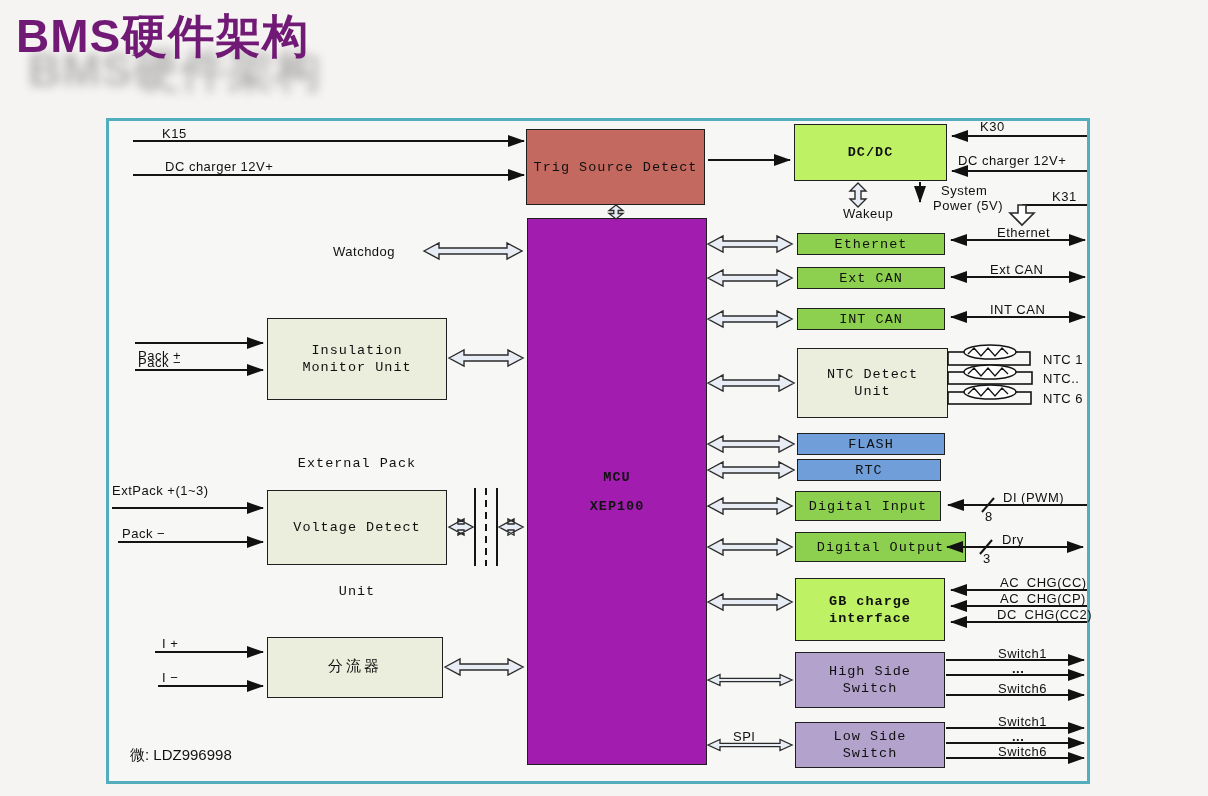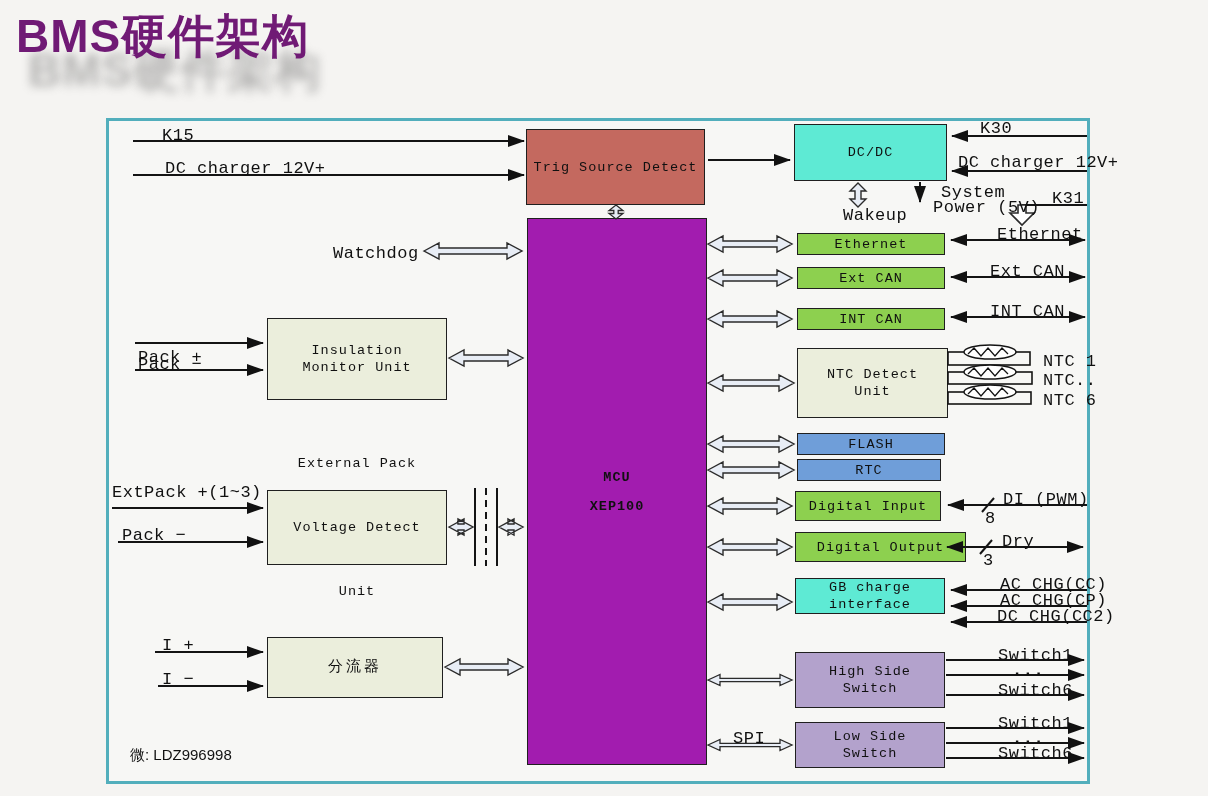--- a/index.html
+++ b/index.html
@@ -19,44 +19,44 @@
     border:3px solid #52aebc;background:#f7f7f5;box-sizing:border-box;z-index:1;
   }
   svg.wires{position:absolute;left:0;top:0;z-index:5;pointer-events:none;}
   .blk{
     position:absolute;box-sizing:border-box;border:1.5px solid #1f1f1f;
     display:flex;flex-direction:column;align-items:center;justify-content:center;
     font-family:"Liberation Mono","DejaVu Sans Mono",monospace;
     font-size:13.5px;color:#101010;letter-spacing:1px;line-height:17px;
     text-align:center;z-index:2;
   }
-  .red{background:#c4695f;} .orange{background:#5eead4;} .pink{background:#a21caf;}
+  .red{background:#c4695f;} .orange{background:#bef264;font-weight:bold;} .pink{background:#a21caf;}
   .green{background:#8dd04f;} .blue{background:#6f9ed9;} .beige{background:#ebeedc;}
   .purple{background:#b3a2cc;}
   #b-trig{left:526px;top:129px;width:179px;height:76px;}
   #b-dcdc{left:794px;top:124px;width:153px;height:57px;}
   #b-mcu{left:527px;top:218px;width:180px;height:547px;gap:12px;}
   #b-eth{left:797px;top:233px;width:148px;height:22px;}
   #b-extcan{left:797px;top:267px;width:148px;height:22px;}
   #b-intcan{left:797px;top:308px;width:148px;height:22px;}
   #b-ntc{left:797px;top:348px;width:151px;height:70px;}
   #b-flash{left:797px;top:433px;width:148px;height:22px;}
   #b-rtc{left:797px;top:459px;width:144px;height:22px;}
   #b-din{left:795px;top:491px;width:146px;height:30px;}
   #b-dout{left:795px;top:532px;width:171px;height:30px;}
-  #b-gb{left:795px;top:578px;width:150px;height:36px;}
+  #b-gb{left:795px;top:578px;width:150px;height:63px;}
   #b-hs{left:795px;top:652px;width:150px;height:56px;}
   #b-ls{left:795px;top:722px;width:150px;height:46px;}
   #b-ins{left:267px;top:318px;width:180px;height:82px;}
   #b-extpack{left:267px;top:490px;width:180px;height:75px;gap:47px;}
   #b-shunt{left:267px;top:637px;width:176px;height:61px;font-size:15px;letter-spacing:3px;}
   .lbl{
     position:absolute;z-index:6;color:#101010;white-space:nowrap;
-    font-family:Liberation Mono, monospace;
-    font-size:17px;letter-spacing:0.5px;
+    font-family:Liberation Sans, sans-serif;
+    font-size:13px;letter-spacing:0.5px;
   }
   .wm{position:absolute;left:130px;top:746px;z-index:6;font-size:15px;color:#111;
       font-family:"Liberation Sans",sans-serif;}
 </style>
 </head>
 <body>
 
 <h1 class="title">BMS硬件架构</h1>
 
 <div class="frame"></div>

